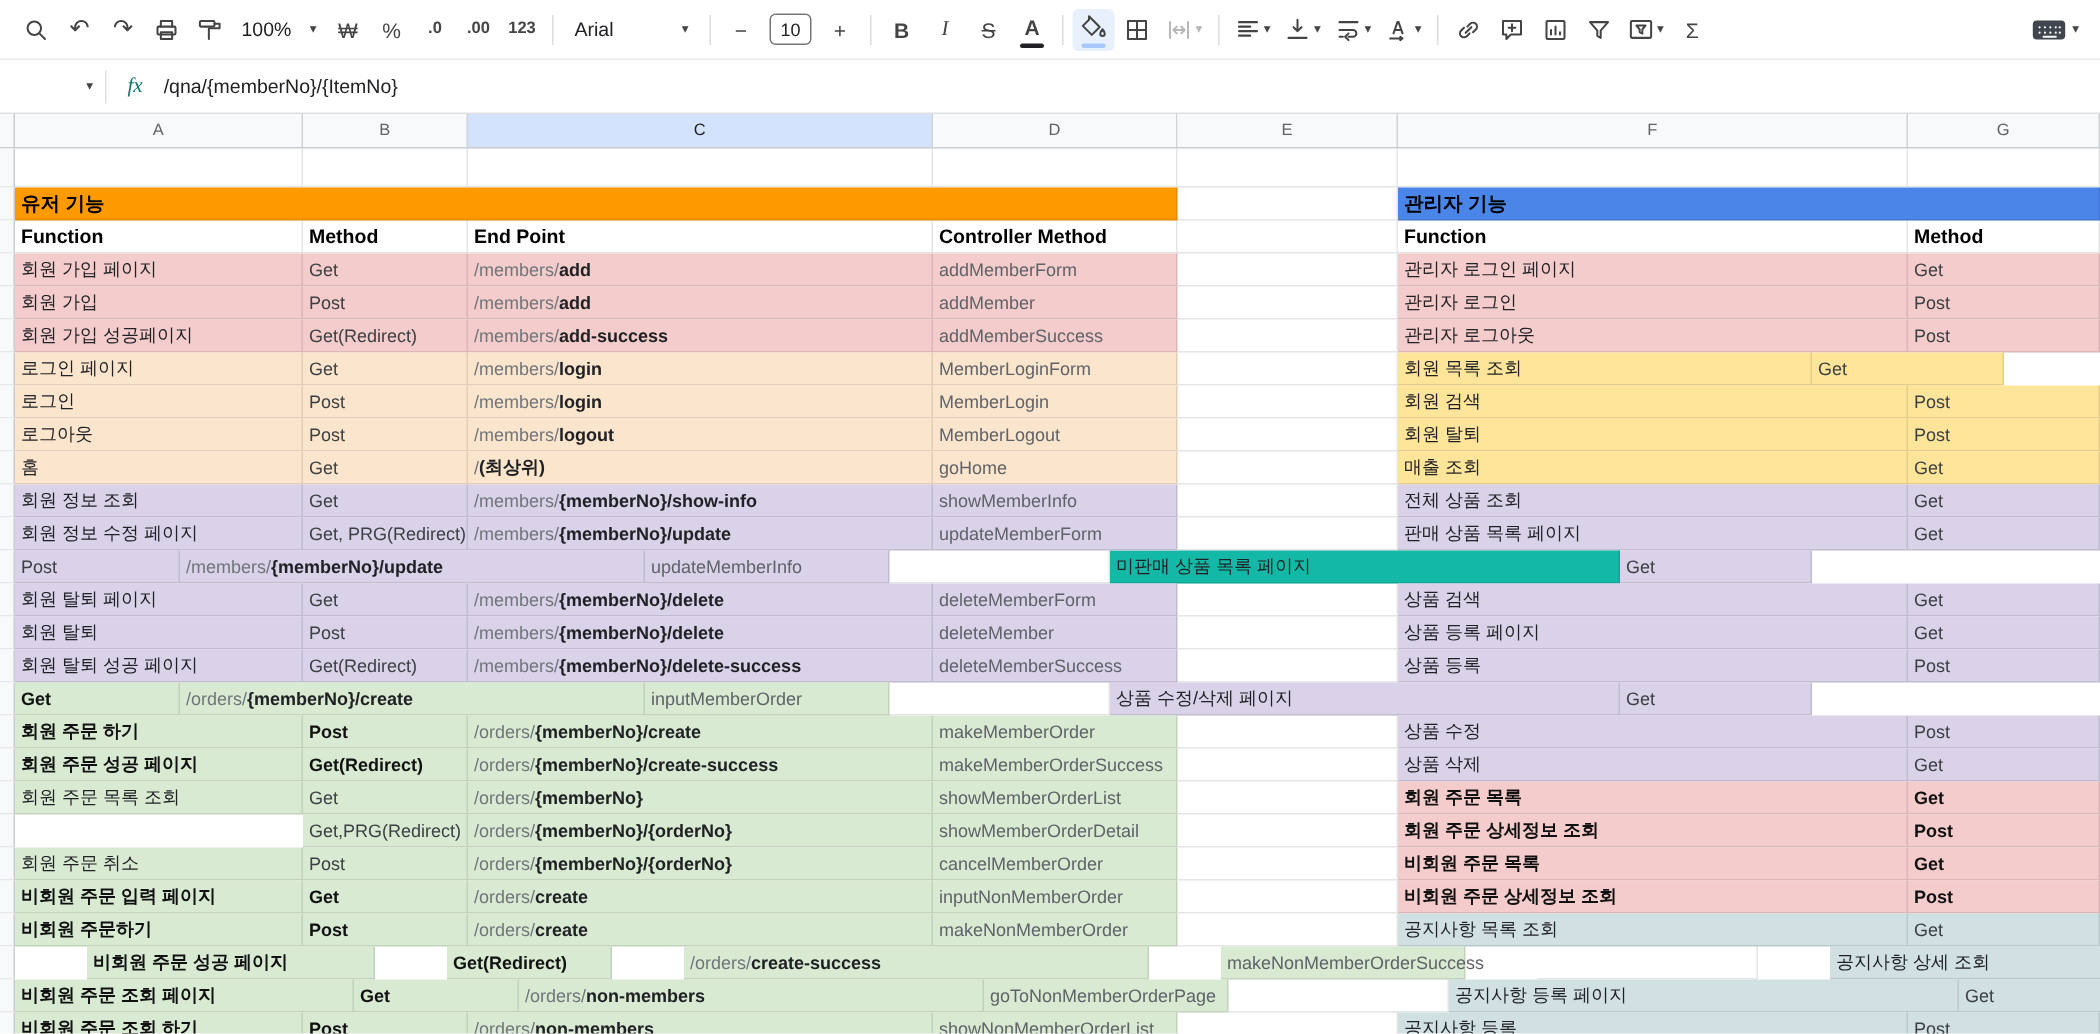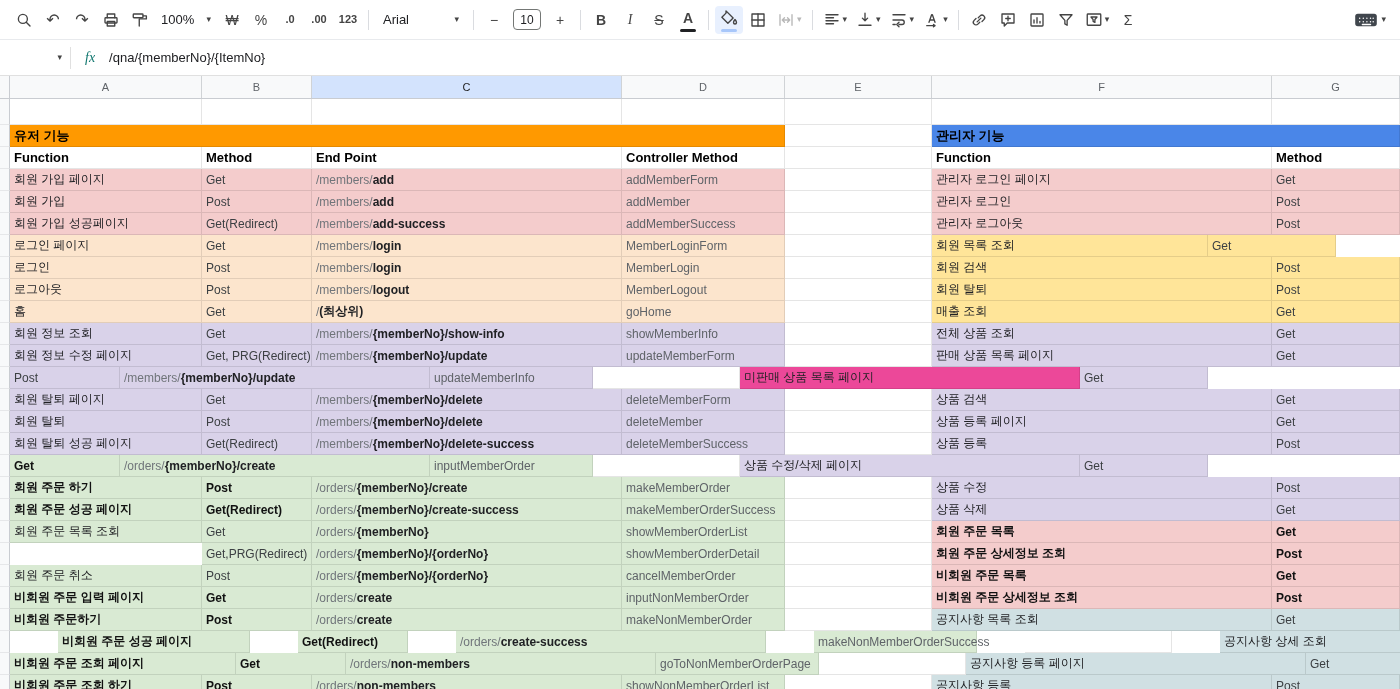--- a/index.html
+++ b/index.html
@@ -423,21 +423,21 @@
       </div>
       <div class="grid-row" style="height: 22px;">
         <div class="rowhdr"></div>
         <div class="cell method" style="width: 110px; background: rgb(217, 210, 233);">Post</div>
         <div class="cell" style="width: 310px; background: rgb(217, 210, 233);">
           <span class="ep-pre">/members/</span>
           <span class="ep-main">{memberNo}/update</span>
         </div>
         <div class="cell ctrl" style="width: 163px; background: rgb(217, 210, 233);">updateMemberInfo</div>
         <div class="cell" style="width: 147px;"></div>
-        <div class="cell" style="width: 340px; background: #ec4899;">미판매 상품 목록 페이지</div>
+        <div class="cell" style="width: 340px; background: #14b8a6;">미판매 상품 목록 페이지</div>
         <div class="cell method" style="width: 128px; background: rgb(217, 210, 233);">Get</div>
       </div>
       <div class="grid-row" style="height: 22px;">
         <div class="rowhdr"></div>
         <div class="cell" style="width: 192px; background: rgb(217, 210, 233);">회원 탈퇴 페이지</div>
         <div class="cell method" style="width: 110px; background: rgb(217, 210, 233);">Get</div>
         <div class="cell" style="width: 310px; background: rgb(217, 210, 233);">
           <span class="ep-pre">/members/</span>
           <span class="ep-main">{memberNo}/delete</span>
         </div>

